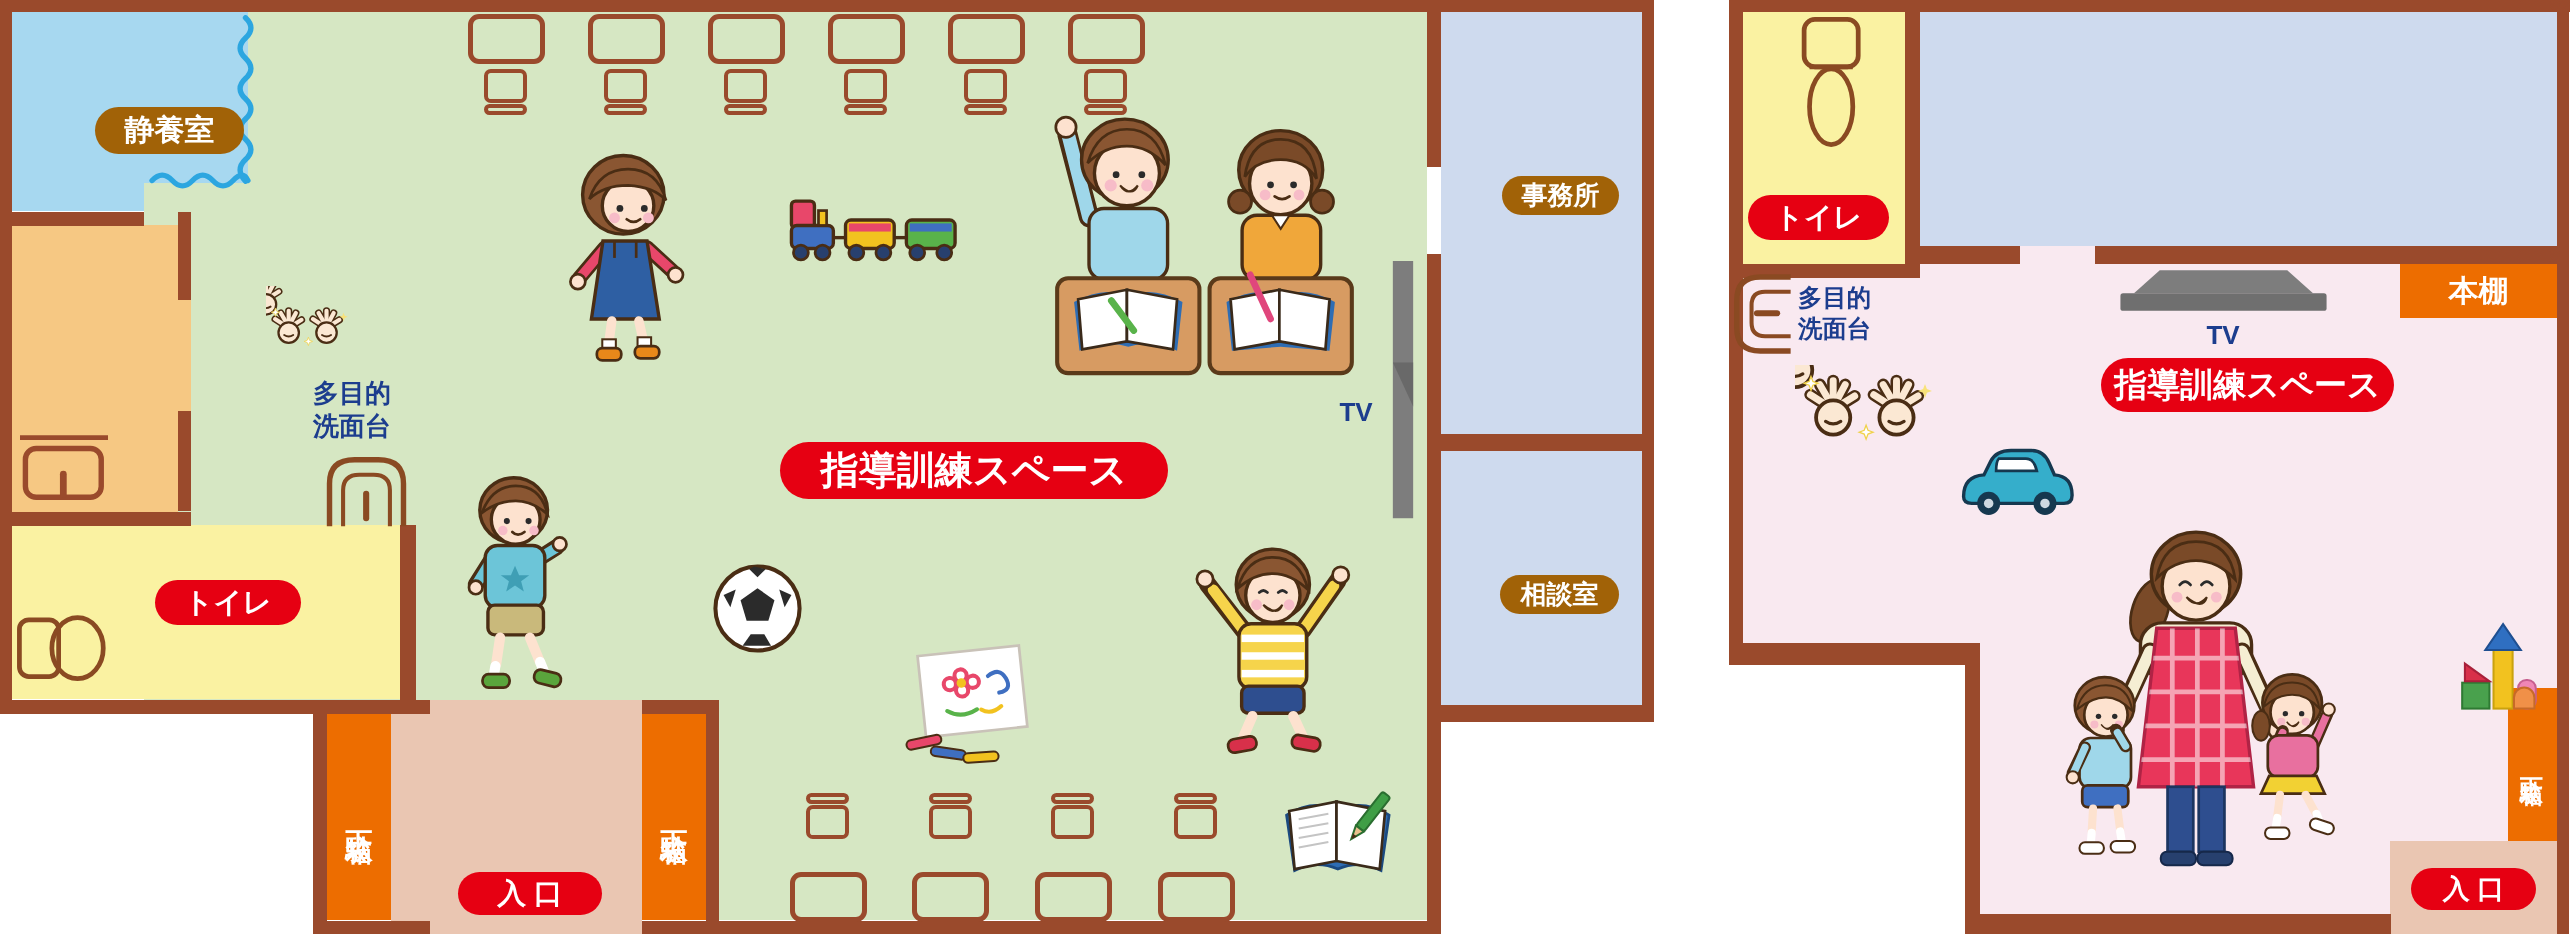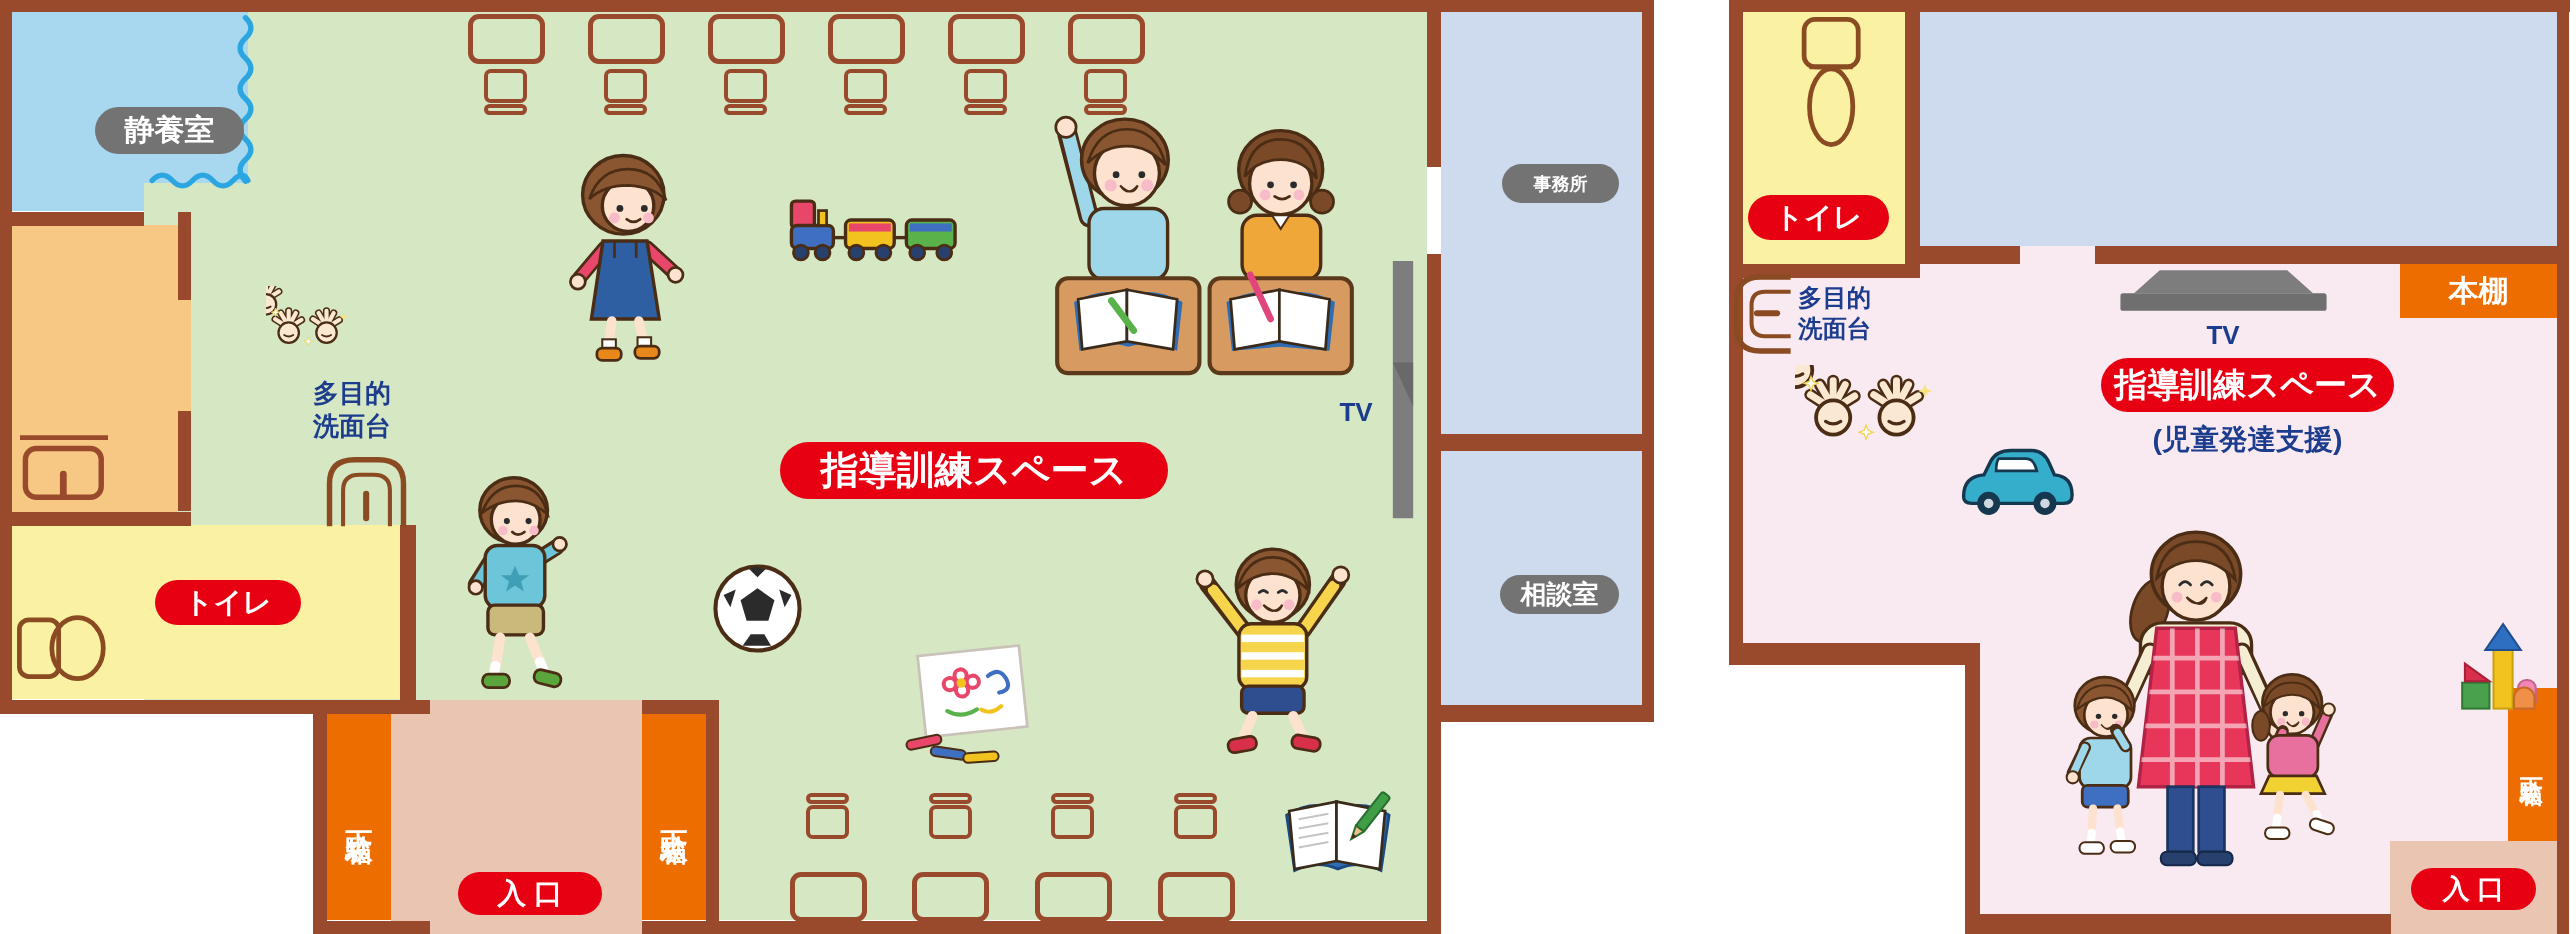--- a/index.html
+++ b/index.html
@@ -4,21 +4,21 @@
 <style>
   html,body{margin:0;padding:0;background:#fff;}
   .canvas{position:relative;width:2576px;height:935px;background:#fff;overflow:hidden;
           font-family:"Liberation Sans",sans-serif;}
   .abs{position:absolute;}
   .wall{position:absolute;background:#9a4a2c;}
   .floor{position:absolute;}
   .pill{position:absolute;display:flex;align-items:center;justify-content:center;
         color:#fff;font-weight:bold;border-radius:677px;white-space:nowrap;}
   .pill.red{background:#e60012;}
-  .pill.navy{background:#737373;}
+  .pill.navy{background:#a16207;}
   .bluetext{position:absolute;color:#1c3d8e;font-weight:bold;white-space:nowrap;}
   .center{display:flex;align-items:center;justify-content:center;text-align:center;}
   .vbox{position:absolute;display:flex;align-items:center;justify-content:center;}
   .vtext{writing-mode:vertical-rl;text-orientation:upright;color:#fff;font-weight:bold;letter-spacing:4.1px;}
   .desk{position:absolute;width:77px;height:50px;border:5.4px solid #9a4a2c;border-radius:11px;box-sizing:border-box;}
   .chairbody{position:absolute;width:43px;height:34px;border:4.7px solid #9a4a2c;border-radius:6.8px;box-sizing:border-box;}
   .chairbar{position:absolute;width:43px;height:11px;border:4.7px solid #9a4a2c;border-radius:5.4px;box-sizing:border-box;}
 </style>
 </head>
 <body>
@@ -536,21 +536,21 @@
   <div class="bluetext" style="left:313px;top:377px;width:115px;font-size:26px;line-height:1.25;text-align:left;">
     <div>多目的</div>
     <div>洗面台</div>
   </div>
   <div class="pill red" style="left:780px;top:442px;width:388px;height:57px;font-size:38px;">
     <span>指導訓練スペース</span>
   </div>
   <div class="bluetext center" style="left:1329px;top:397px;width:54px;height:30px;font-size:26px;">
     <span>TV</span>
   </div>
-  <div class="pill navy" style="left:1502px;top:164px;width:117px;height:39px;font-size:18px;">
+  <div class="pill navy" style="left:1502px;top:176px;width:117px;height:39px;font-size:26px;">
     <span>事務所</span>
   </div>
   <div class="pill navy" style="left:1500px;top:575px;width:119px;height:39px;font-size:26px;">
     <span>相談室</span>
   </div>
   <div class="vbox" style="left:327px;top:713px;width:64px;height:207px;">
     <span class="vtext" style="font-size:27px;">下駄箱</span>
   </div>
   <div class="vbox" style="left:642px;top:713px;width:64px;height:207px;">
     <span class="vtext" style="font-size:27px;">下駄箱</span>
@@ -568,23 +568,20 @@
   <div class="bluetext center" style="left:2196px;top:320px;width:54px;height:30px;font-size:26px;">
     <span>TV</span>
   </div>
   <div class="bluetext" style="left:1798px;top:283px;width:115px;font-size:24.4px;line-height:1.25;text-align:left;">
     <div>多目的</div>
     <div>洗面台</div>
   </div>
   <div class="pill red" style="left:2101px;top:358px;width:293px;height:54px;font-size:33px;">
     <span>指導訓練スペース</span>
   </div>
-  <div class="bluetext center" style="left:2085px;top:422px;width:325px;height:35px;font-size:28.5px;">
-    <span>(児童発達支援)</span>
-  </div>
   <div class="vbox" style="left:2508px;top:688px;width:49px;height:153px;">
     <span class="vtext" style="font-size:23px;letter-spacing:2.7px;">下駄箱</span>
   </div>
   <div class="pill red" style="left:2411px;top:868px;width:125px;height:42px;font-size:27px;">
     <span>入 口</span>
   </div>
 
 </div>
 
 

